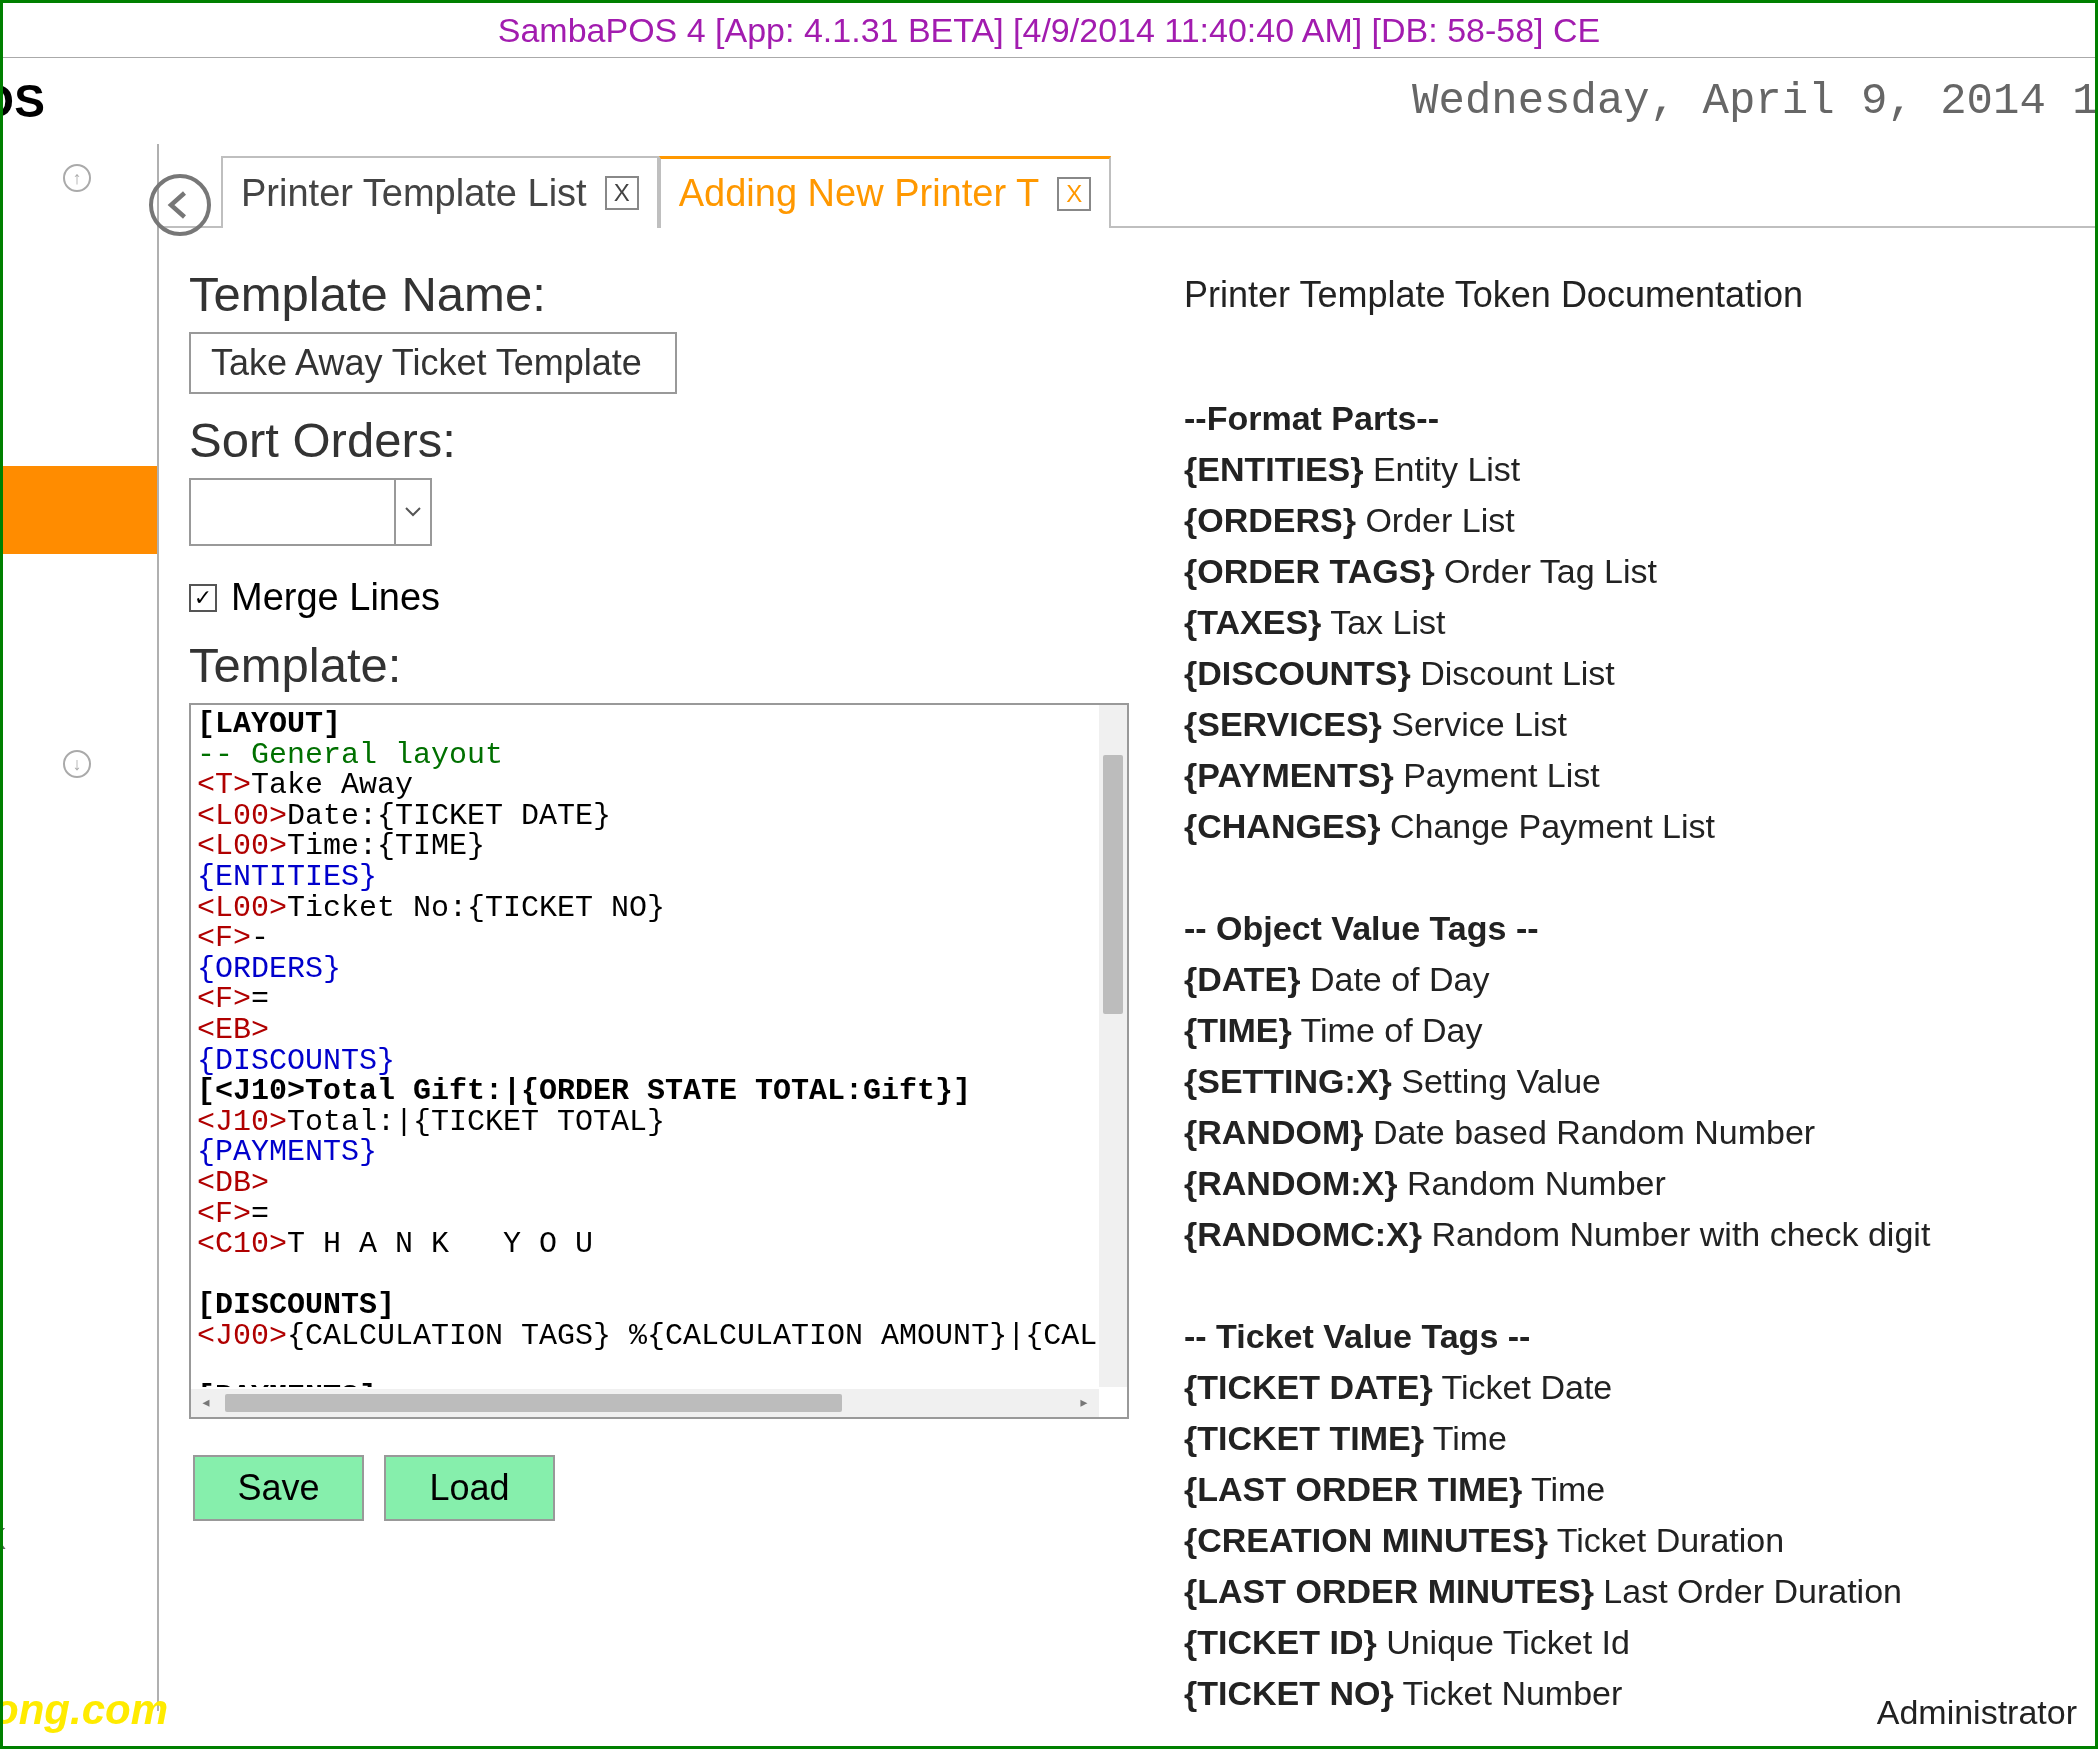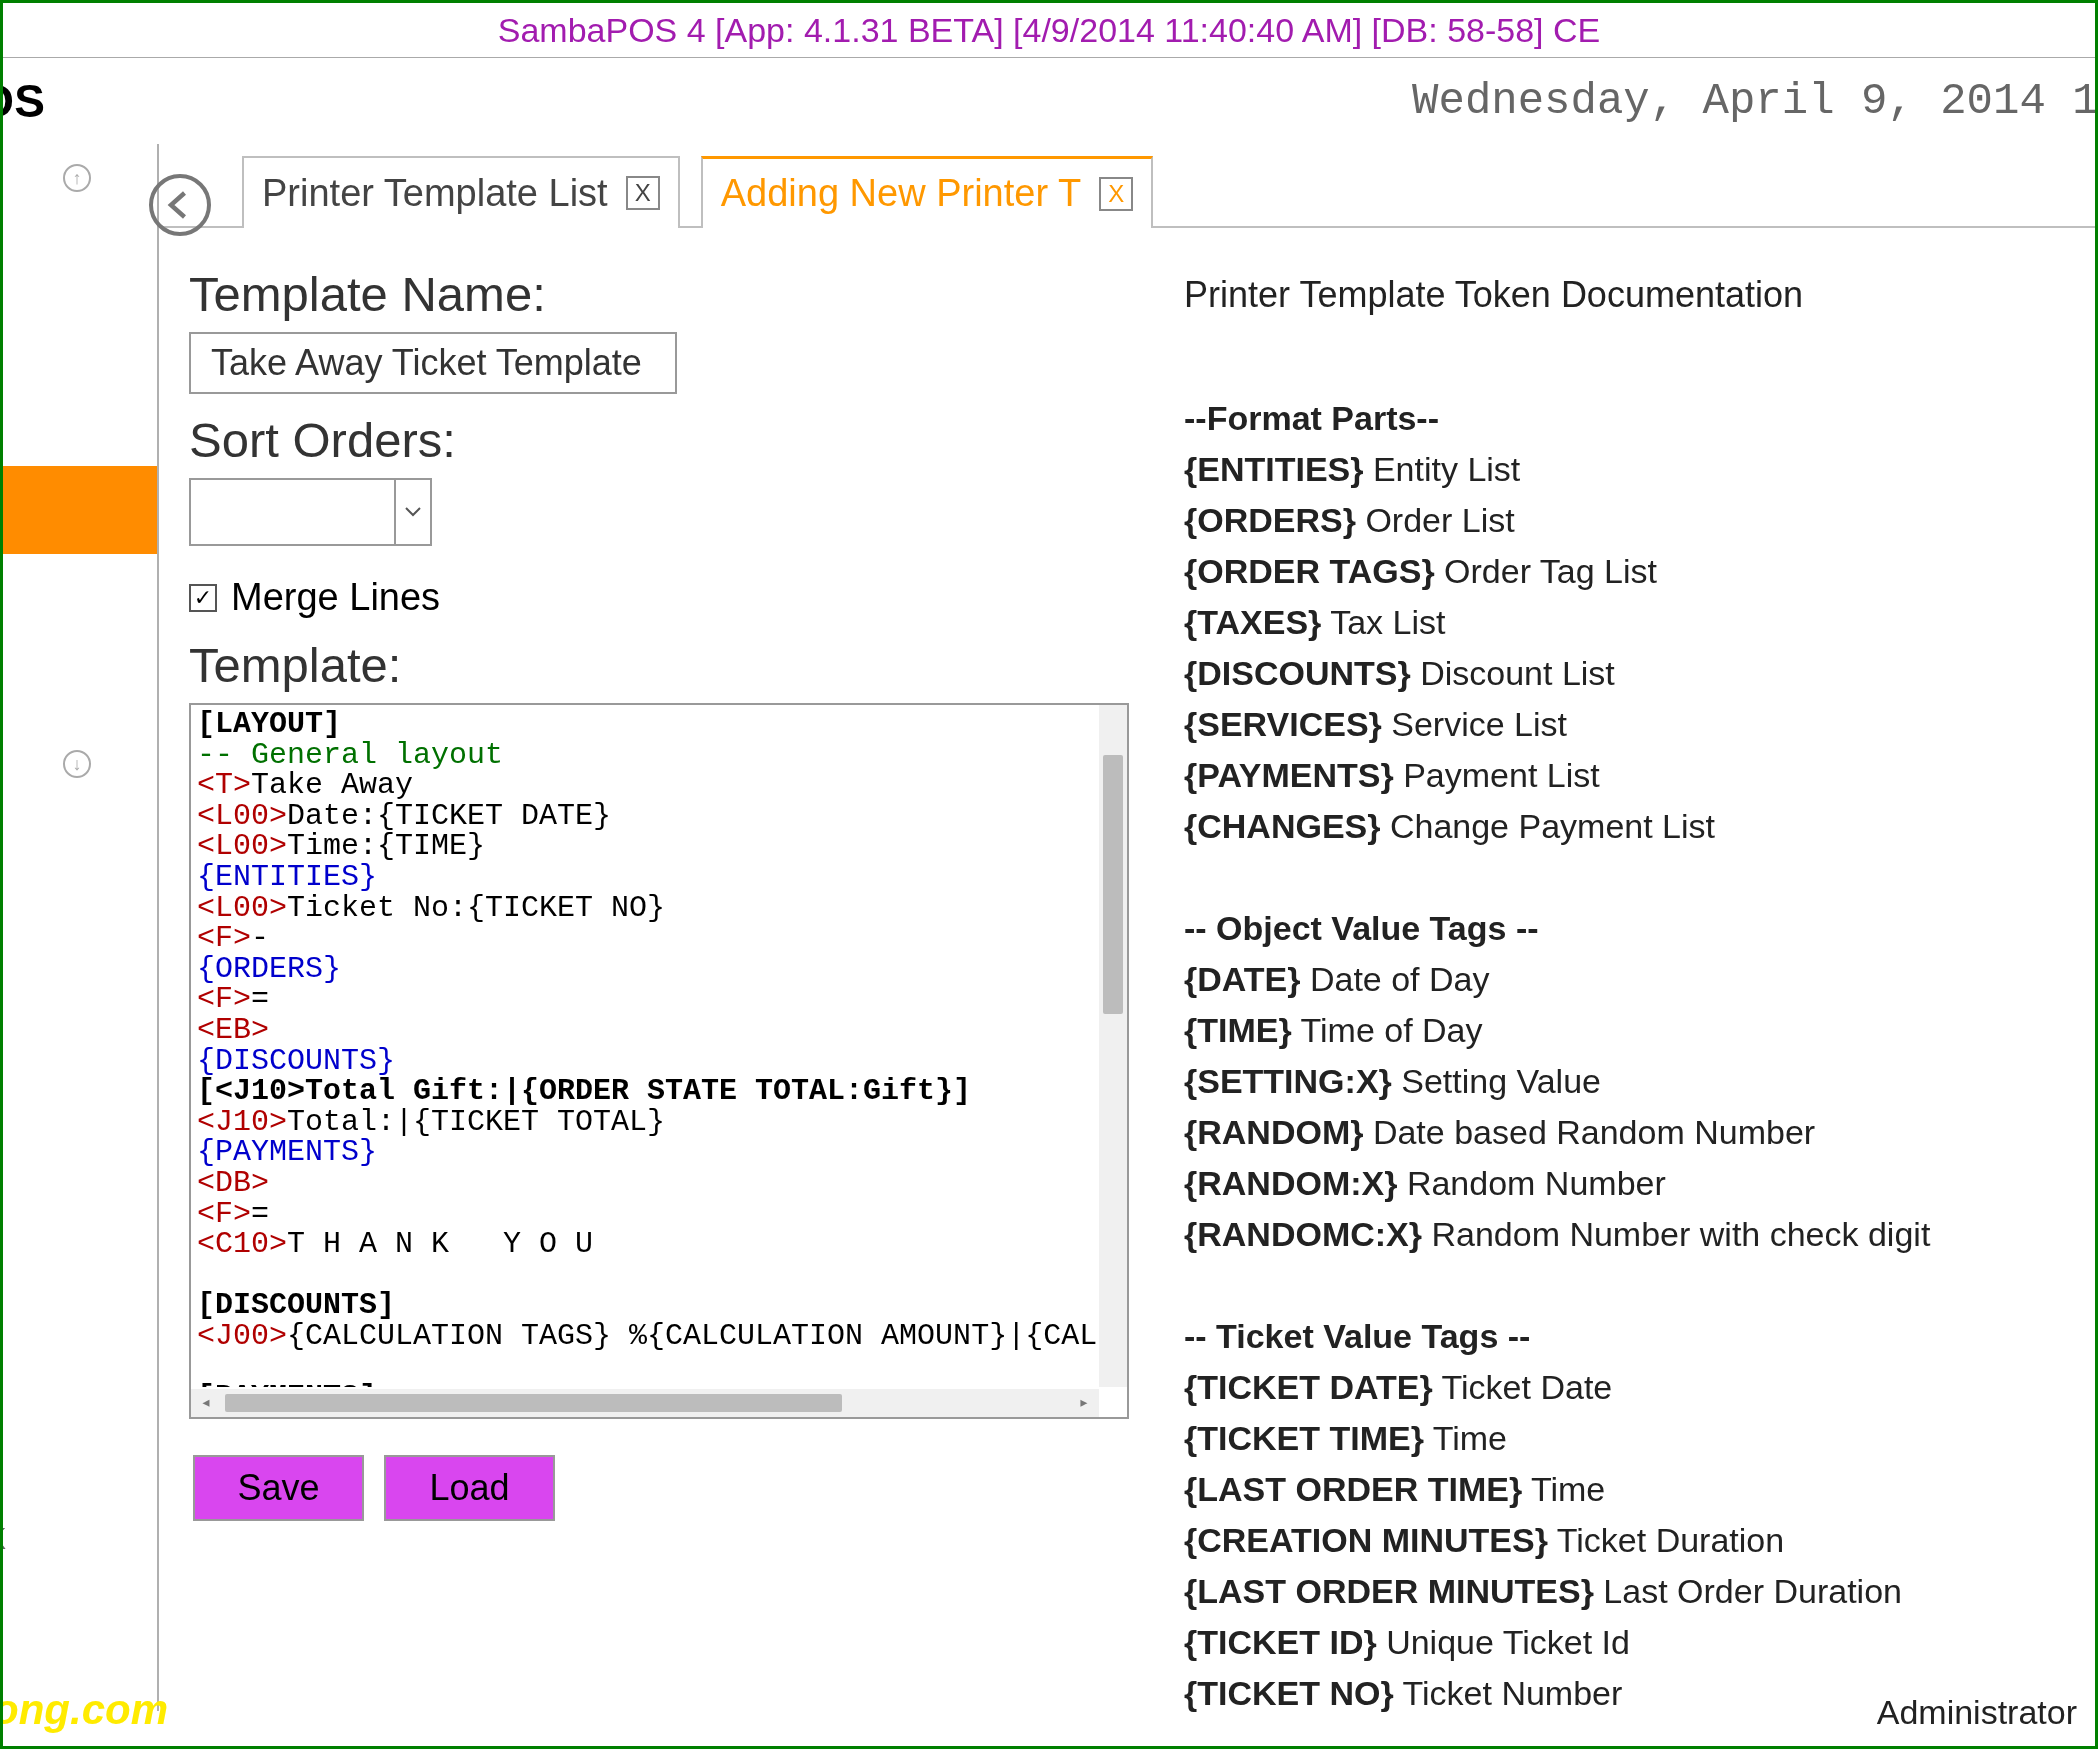--- a/index.html
+++ b/index.html
@@ -19,21 +19,21 @@
 .sidebar-item { padding: 18px 10px 18px 0; text-align: left; height: 88px; display: flex; align-items: center; padding-left: 6px; }
 .sidebar-item.sel { background: #ff8c00; color: #fff; }
 .sidebar-item.or { color: #ff9800; }
 
 .content { flex: 1; position: relative; }
 
 .back-circle { position: absolute; left: -10px; top: 30px; width: 62px; height: 62px; border: 4px solid #777; border-radius: 50%; display: flex; align-items: center; justify-content: center; }
 .back-circle svg { width: 36px; height: 36px; }
 
 .tabs { display: flex; margin-left: 62px; margin-top: 12px; }
-.tab { display: flex; align-items: center; border: 2px solid #bfbfbf; height: 72px; padding: 0 18px; font-size: 38px; color: #444; background: #fff; border-bottom: none; margin-left: 21px; }
+.tab { display: flex; align-items: center; border: 2px solid #bfbfbf; height: 72px; padding: 0 18px; font-size: 38px; color: #444; background: #fff; border-bottom: none; }
 .tab.active { color: #ff9800; border-top: 3px solid #ff9800; }
 .tab .closebox { width: 34px; height: 34px; border: 2px solid #888; margin-left: 18px; display: flex; align-items: center; justify-content: center; font-size: 24px; }
 .tabstrip-line { border-top: 2px solid #bfbfbf; margin-top: -2px; }
 
 .form-area { padding: 20px 30px 0 30px; display: flex; }
 .left-form { width: 955px; }
 .right-doc { flex: 1; padding-left: 40px; padding-top: 20px; font-size: 34px; line-height: 1.5; color: #222; }
 
 .lbl { font-size: 49px; color: #333; margin: 18px 0 10px 0; }
 .txtbox { border: 2px solid #999; height: 62px; font-size: 36px; padding: 4px 20px; display: flex; align-items: center; width: 488px; color: #333; }
@@ -49,21 +49,21 @@
 .code-inner .kw { color: #007000; }
 .code-inner .tag { color: #b00000; }
 .code-inner .br { color: #0000cc; }
 .vscroll { position: absolute; right: 0; top: 0; width: 28px; bottom: 30px; background: #f0f0f0; }
 .vscroll .thumb { position: absolute; top: 50px; width: 20px; left: 4px; height: 259px; background: #bcbcbc; border-radius: 2px; }
 .hscroll { position: absolute; left: 0; right: 28px; bottom: 0; height: 28px; background: #f0f0f0; display: flex; align-items: center; }
 .hscroll .thumb { position: absolute; left: 34px; height: 18px; top: 5px; width: 617px; background: #bcbcbc; border-radius: 2px; }
 .hscroll .arr { position: absolute; width: 26px; height: 26px; display: flex; align-items: center; justify-content: center; color: #777; font-size: 18px; }
 
 .btns { margin-top: 36px; display: flex; gap: 20px; padding-left: 4px; }
-.btn { border: 2px solid #999; width: 171px; height: 66px; display: flex; align-items: center; justify-content: center; font-size: 36px; background: #d946ef; }
+.btn { border: 2px solid #999; width: 171px; height: 66px; display: flex; align-items: center; justify-content: center; font-size: 36px; background: #86efac; }
 
 .right-doc b { font-weight: 700; }
 .right-doc .hdr { font-weight: 400; font-size: 36px; margin-bottom: 20px; display: block; }
 
 .footer-watermark { position: absolute; left: -10px; bottom: 12px; font-size: 42px; font-weight: 700; color: #ffeb00; font-style: italic; }
 .footer-admin { position: absolute; right: 18px; bottom: 14px; font-size: 34px; color: #222; }
 </style>
 </head>
 <body>
 

